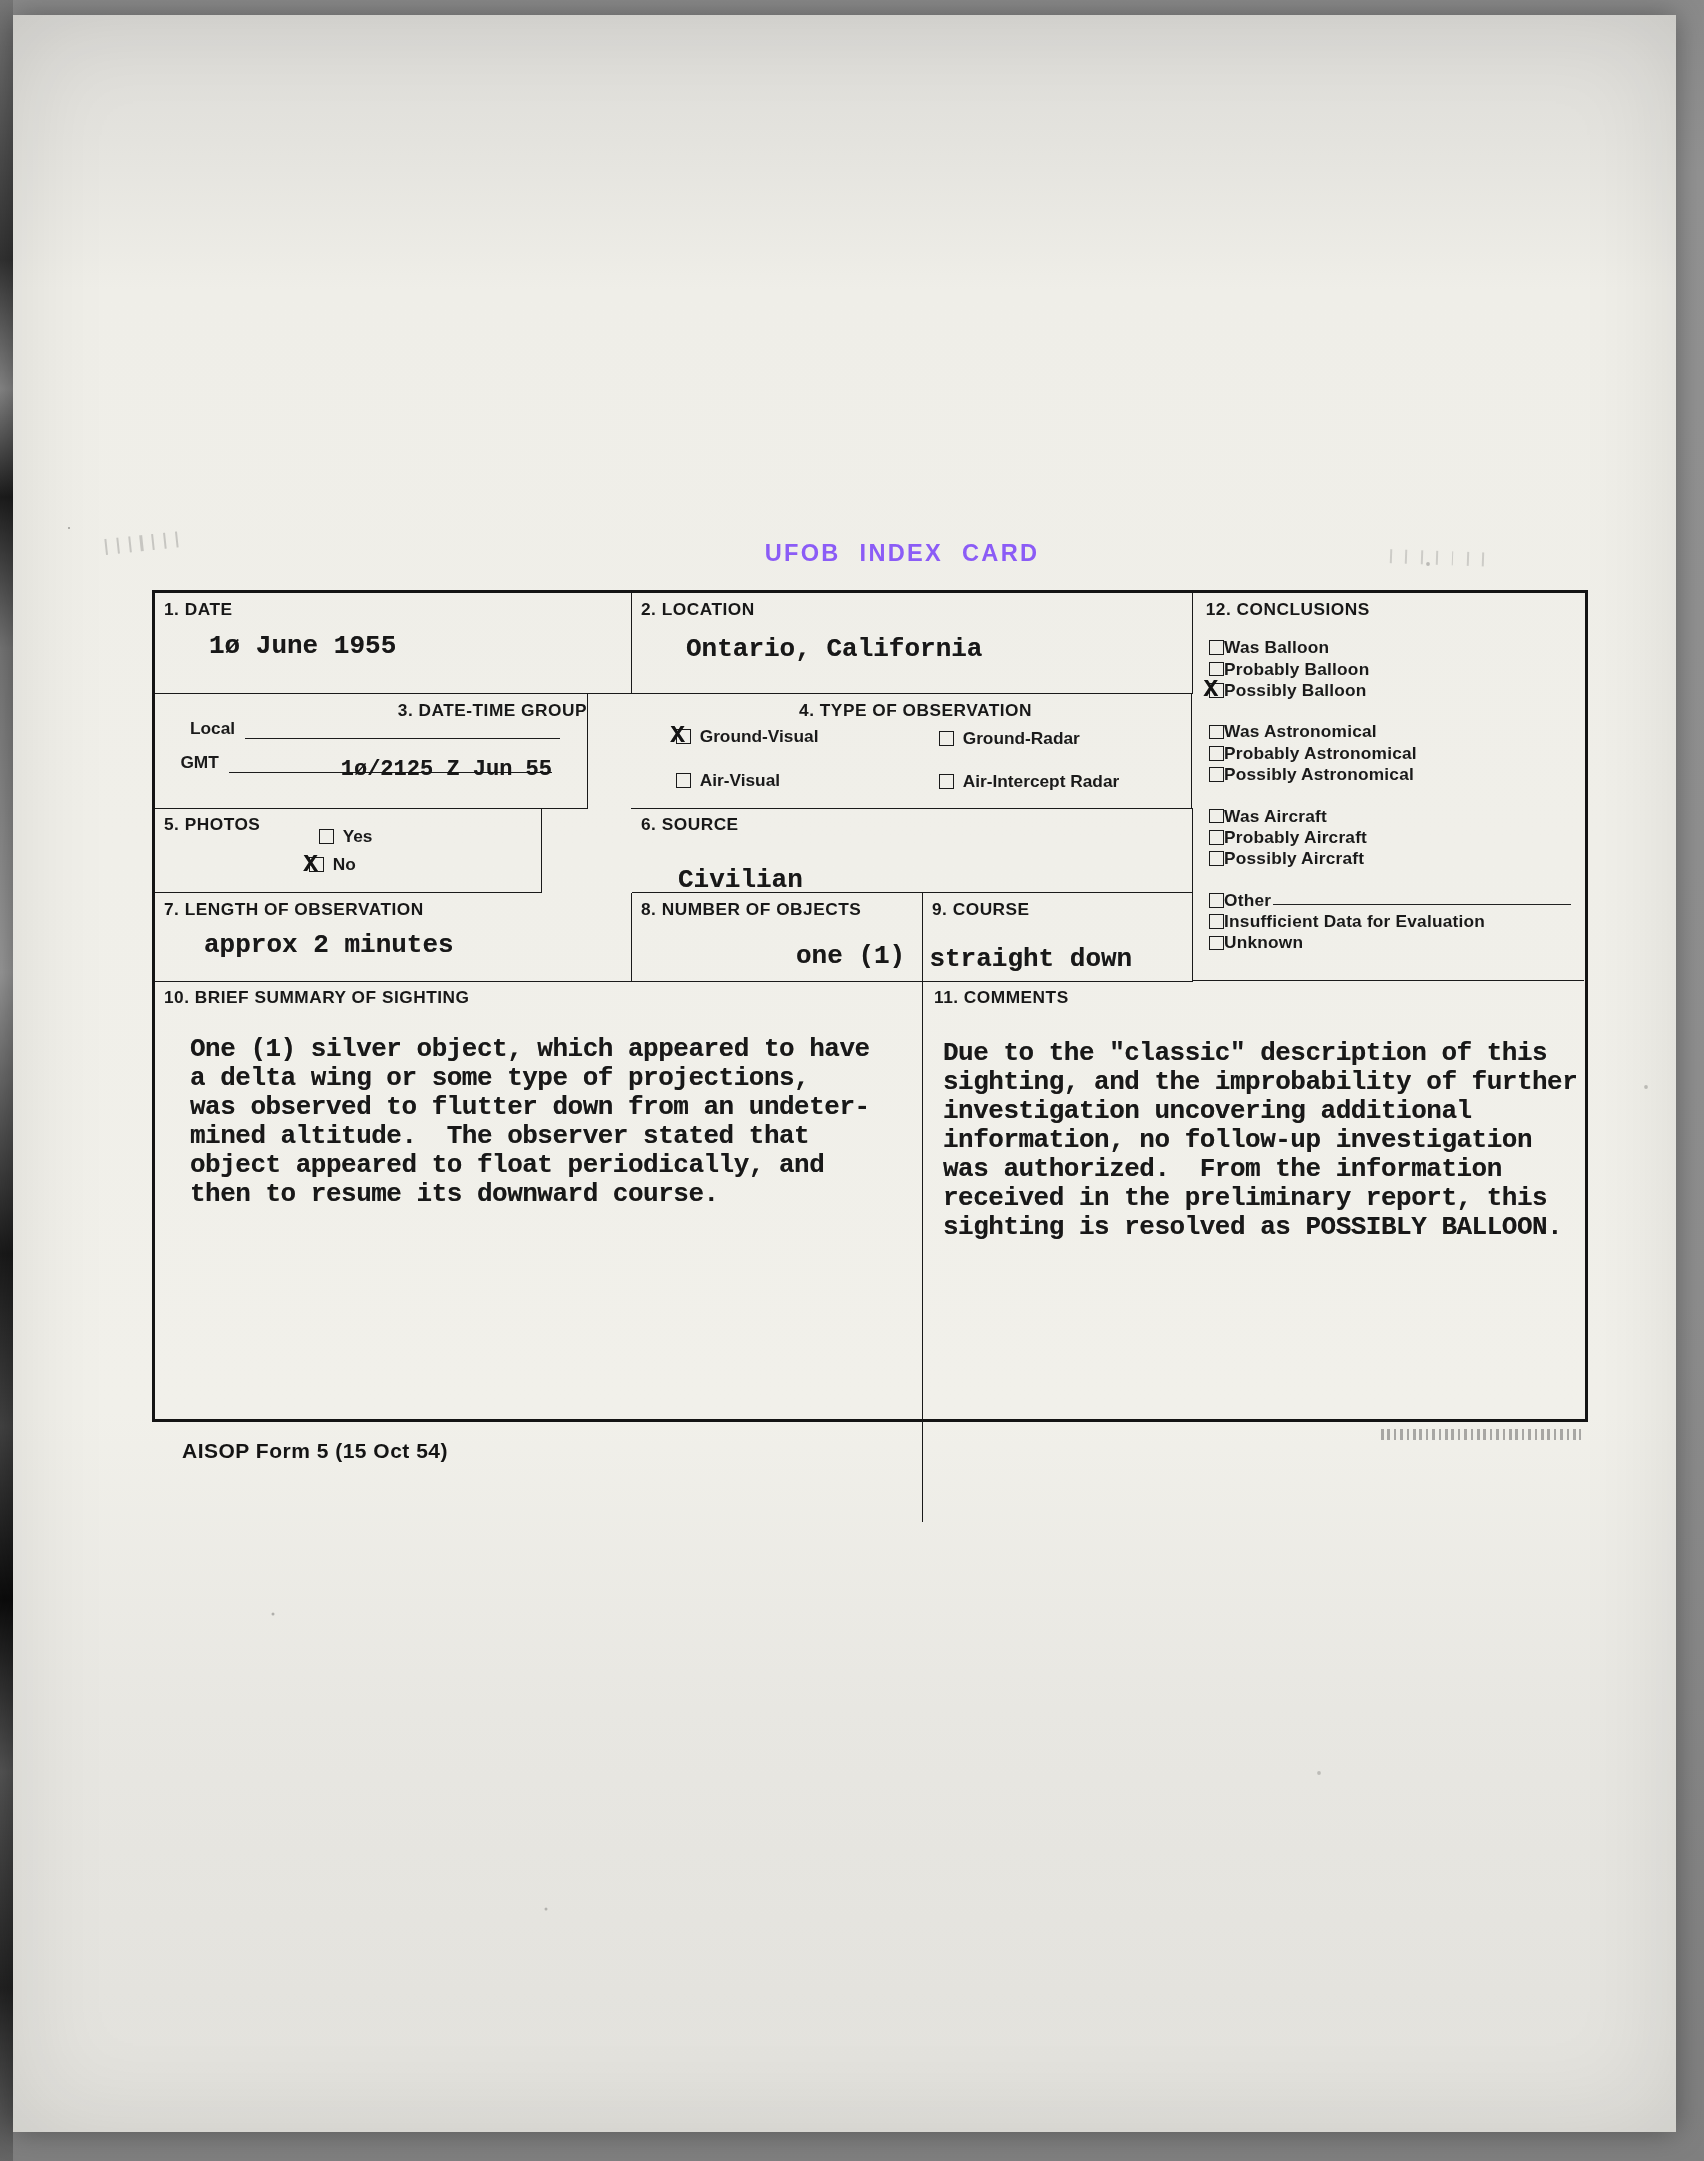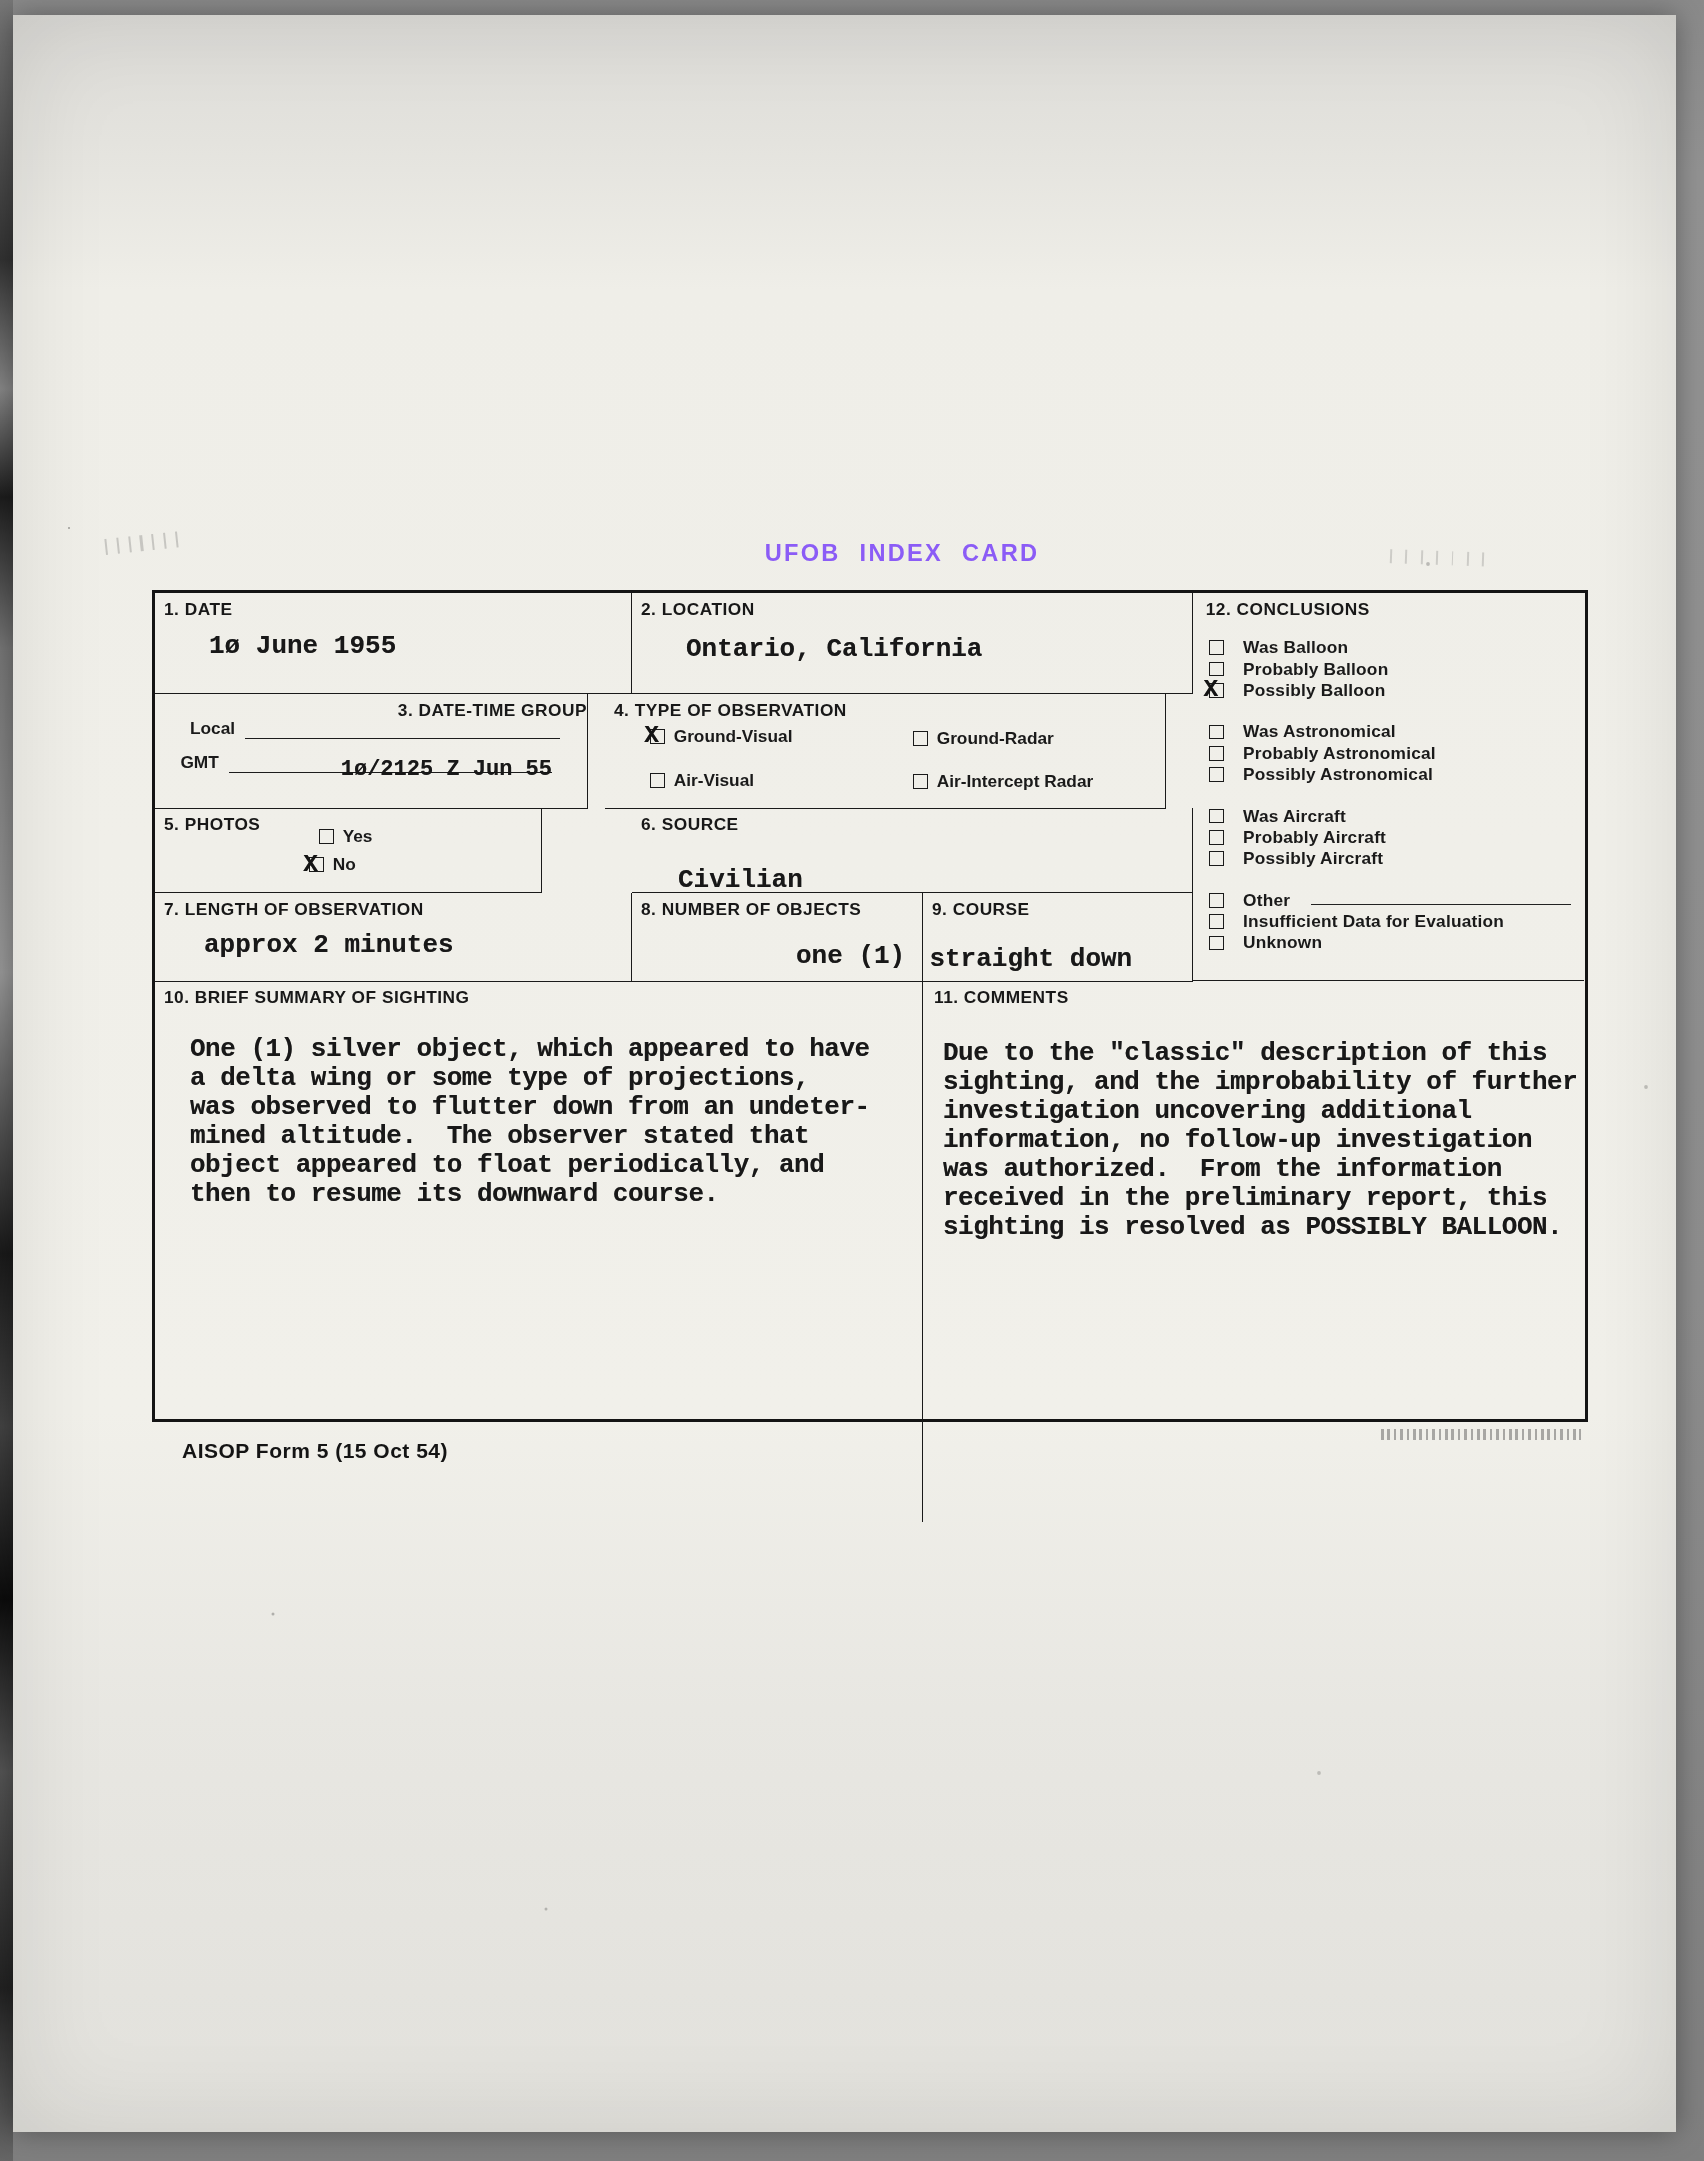--- a/index.html
+++ b/index.html
@@ -41,21 +41,21 @@
 
   .box{display:inline-block;width:12.7px;height:12.7px;border:1.8px solid #1a1a1a;position:relative;flex:none;}
   .box.checked::after{content:"X";position:absolute;left:-6.8px;top:-7.7px;
     font-family:"Liberation Mono","DejaVu Sans Mono",monospace;font-weight:700;font-size:24.5px;color:#141414;
     text-shadow:0 0 0.5px rgba(0,0,0,.5);}
   .opt{display:flex;align-items:center;gap:9px;font-size:17.3px;font-weight:700;white-space:nowrap;}
 
   
   .concl-list{position:absolute;left:16.4px;top:44px;right:8.2px;}
   .cgroup{margin-bottom:20px;}
-  .citem{display:flex;align-items:center;gap:19px;height:21.4px;font-size:17.3px;font-weight:600;letter-spacing:0.2px;white-space:nowrap;}
+  .citem{display:flex;align-items:center;height:21.4px;font-size:17.3px;font-weight:600;letter-spacing:0.2px;white-space:nowrap;}
   .other-line{flex:1;border-bottom:1.4px solid #222;height:12.7px;margin:0 4.5px 3.6px 1.8px;}
 
   
   .dtg-row{position:absolute;display:flex;align-items:flex-end;font-size:17.3px;font-weight:700;}
   .dtg-row .line{flex:1;border-bottom:1.8px solid #1c1c1c;margin-left:10px;height:20px;}
   .dtg-row .line .typed{font-size:22px;line-height:26px;padding-left:18px;position:relative;top:4.5px;display:inline-block;}
 
   .obs-item{position:absolute;}
   .photos-items{position:absolute;left:154px;top:18px;display:flex;flex-direction:column;gap:7.3px;}
   .photos-items .opt.yes{margin-left:10px;}
@@ -150,21 +150,21 @@
     <div class="label">3. DATE-TIME GROUP</div>
     <div class="dtg-row" style="left:35px;top:23.6px;right:27px;">
       <span>Local</span>
       <span class="line"></span>
     </div>
     <div class="dtg-row" style="left:25.4px;top:58px;right:35px;">
       <span>GMT</span>
       <span class="line"><span class="typed">1ø/2125 Z Jun 55</span></span>
     </div>
   </div>
-  <div class="cell br bb" style="left:450px;top:101px;width:561px;height:115px;">
+  <div class="cell br bb" style="left:476px;top:101px;width:561px;height:115px;text-align:center;">
     <div class="label">4. TYPE OF OBSERVATION</div>
     <div class="obs-item opt" style="left:45px;top:32px;">
       <span class="box checked"></span>
       <span>Ground-Visual</span>
     </div>
     <div class="obs-item opt" style="left:308px;top:34px;">
       <span class="box"></span>
       <span>Ground-Radar</span>
     </div>
     <div class="obs-item opt" style="left:45px;top:76px;">

